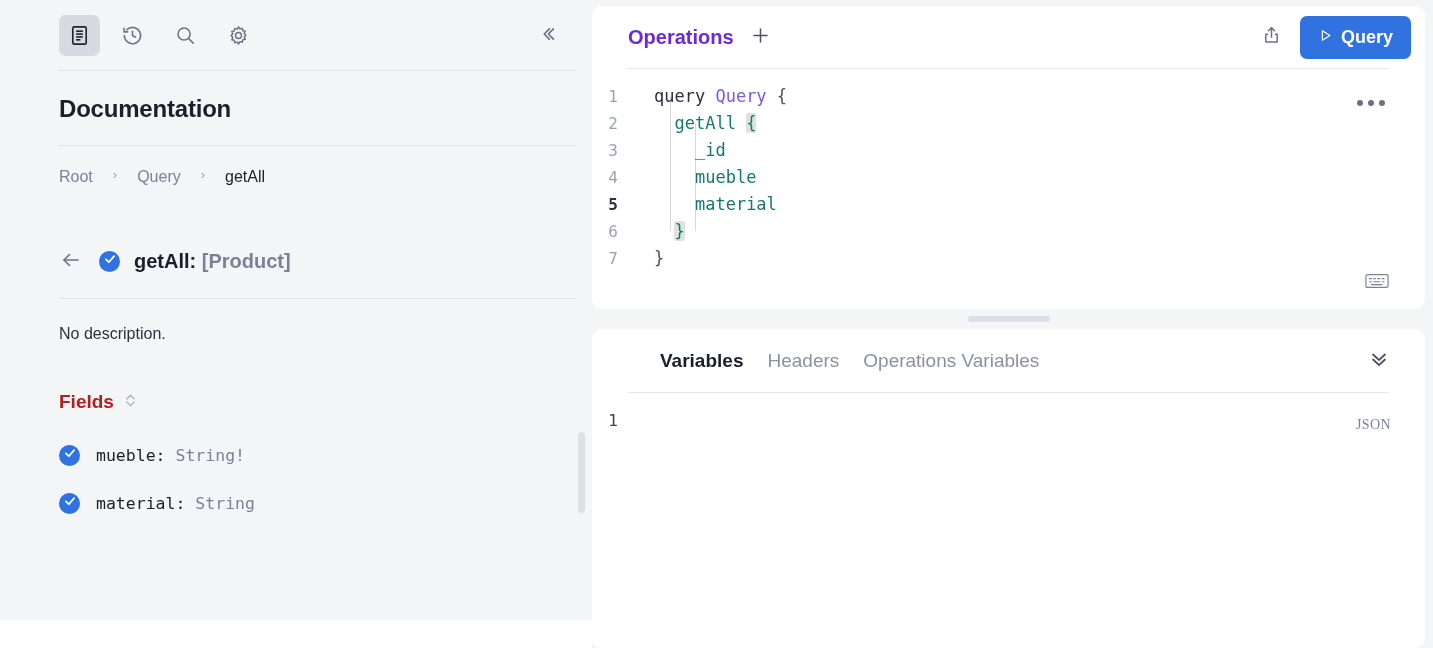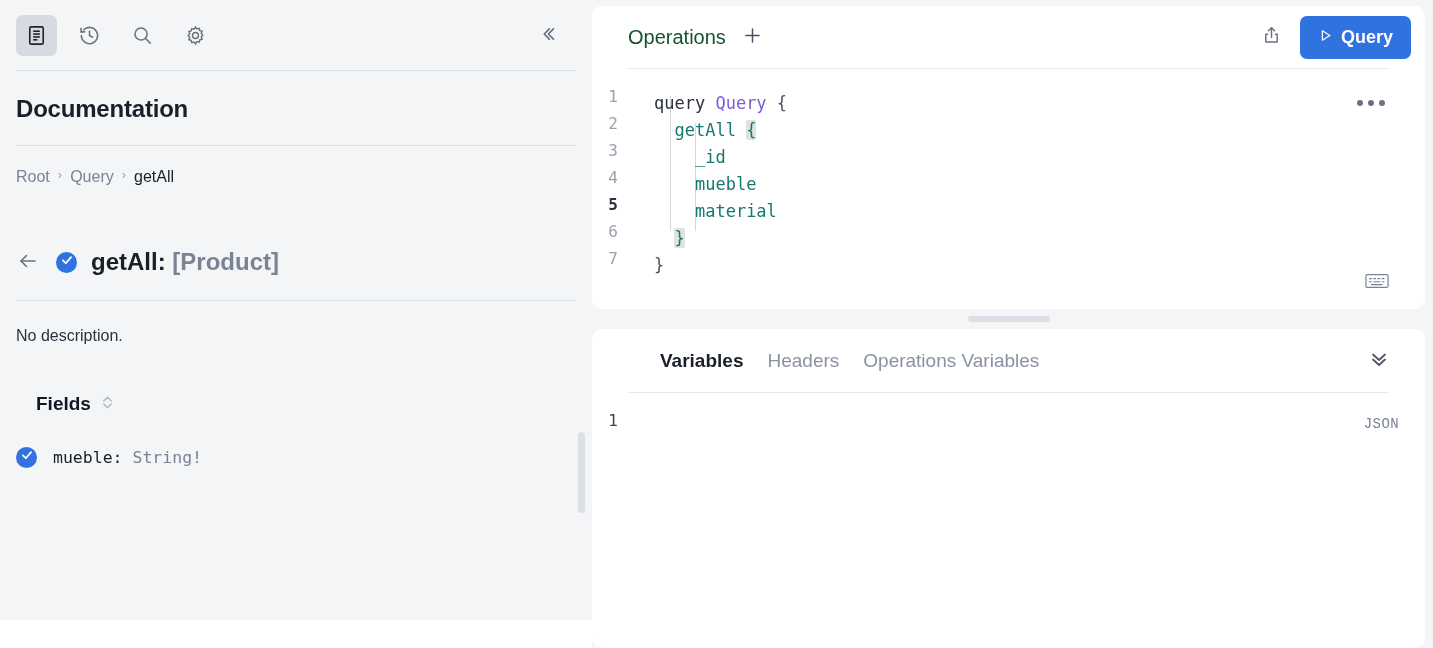--- a/index.html
+++ b/index.html
@@ -22,20 +22,21 @@
   }
 
   
   .sidebar {
     position: relative;
     width: 592px;
     height: 620px;
     background: #f4f5f7;
     flex: 0 0 592px;
     overflow: hidden;
+    padding-left: 43px;
   }
 
   .sidebar-toolbar {
     display: flex;
     align-items: center;
     height: 70px;
     padding: 0 16px;
   }
 
   .tool-btn {
@@ -85,21 +86,21 @@
     letter-spacing: -0.2px;
     padding: 24px 16px 22px 16px;
   }
 
   .breadcrumb {
     padding: 22px 16px 0 16px;
     font-size: 16px;
     color: #1a1f29;
     display: flex;
     align-items: flex-start;
-    gap: 8px;
+    gap: 20px;
     white-space: nowrap;
   }
   .crumb-link {
     color: #7a8296;
     cursor: pointer;
   }
   .crumb-sep {
     color: #9aa1b1;
     font-size: 13px;
     line-height: 1;
@@ -139,21 +140,21 @@
     flex: 0 0 21px;
     border-radius: 50%;
     border: 1.6px solid #8a91a2;
     display: flex;
     align-items: center;
     justify-content: center;
     cursor: pointer;
     color: #6a7183;
   }
   .field-title {
-    font-size: 24px;
+    font-size: 20px;
     font-weight: 700;
     color: #1a1f29;
   }
   .field-title .rettype {
     color: #7a8296;
     font-weight: 700;
   }
 
   .section-divider {
     height: 1px;
@@ -169,22 +170,21 @@
 
   .fields-label-row {
     display: flex;
     align-items: center;
     gap: 10px;
     padding: 48px 16px 0 16px;
   }
   .fields-label {
     font-size: 19px;
     font-weight: 700;
-    color: #0f172a;
-    margin-left: 20px;
+    color: #b91c1c;
   }
   .sort-toggle {
     background: transparent;
     border: none;
     cursor: pointer;
     color: #b0b6c2;
     display: flex;
     align-items: center;
   }
 
@@ -237,22 +237,22 @@
   .ops-panel { height: 303px; flex: 0 0 303px; }
 
   .ops-header {
     display: flex;
     align-items: center;
     height: 62px;
     padding: 0 14px 0 36px;
   }
   .ops-title {
     font-size: 20px;
-    font-weight: 400;
-    color: #14532d;
+    font-weight: 700;
+    color: #6d28d9;
   }
   .add-op-btn {
     background: transparent;
     border: none;
     cursor: pointer;
     color: #4b5261;
     margin-left: 16px;
     display: flex;
     align-items: center;
   }
@@ -310,21 +310,20 @@
     font-size: 16px;
     cursor: pointer;
     user-select: none;
   }
   .gutter.active { color: #2a3142; font-weight: 700; }
   .code-text {
     padding-left: 22px;
     white-space: pre;
     color: #2b313d;
     position: relative;
-    margin-top: 7px;
   }
   .tok-kw    { color: #2b313d; }
   .tok-op    { color: #7c5ad6; }
   .tok-field { color: #16796f; }
   .tok-punct { color: #4b5261; }
   .bracket-hl {
     background: #dfe3dc;
     border-radius: 2px;
   }
   .indent-guide {
@@ -413,22 +412,22 @@
     position: relative;
     padding-top: 14px;
     font-family: "DejaVu Sans Mono", monospace;
     font-size: 17px;
     line-height: 27px;
   }
   .vars-body .gutter { color: #3b4358; }
   .json-badge {
     position: absolute;
     top: 18px;
-    right: 26px;
-    font-family: Liberation Mono, monospace;
+    right: 34px;
+    font-family: Liberation Serif, serif;
     font-size: 14px;
     color: #7a8296;
     letter-spacing: 0.4px;
   }
 </style>
 </head>
 <body>
 
 <div id="app">
 
@@ -550,20 +549,33 @@
               <polyline points="5,12.5 10,17.5 19,7"></polyline>
             </svg>
           </span>
         </span>
         <span class="field-sig">
           <span>mueble:</span>
           <span class="ftype">String!</span>
         </span>
       </div>
 
+      <div class="field-row">
+        <span class="check-circle">
+          <span>
+            <svg width="14" height="14" viewBox="0 0 24 24" fill="none" stroke="#ffffff" stroke-width="3" stroke-linecap="round" stroke-linejoin="round">
+              <polyline points="5,12.5 10,17.5 19,7"></polyline>
+            </svg>
+          </span>
+        </span>
+        <span class="field-sig">
+          <span>material:</span>
+          <span class="ftype">String</span>
+        </span>
+      </div>
 
 
     </div>
 
     <div class="sb-scrollbar"></div>
   </aside>
 
   <section class="right">
 
     <div class="panel ops-panel">

